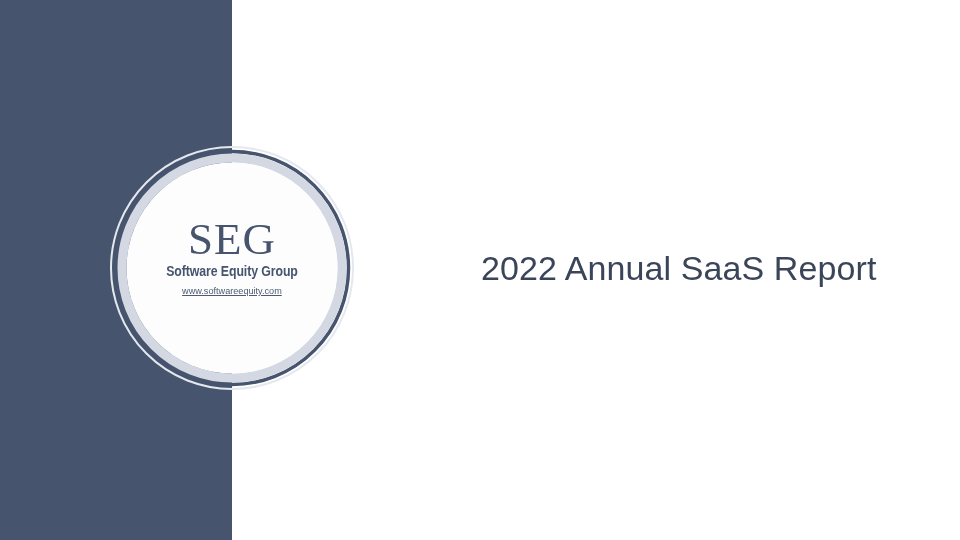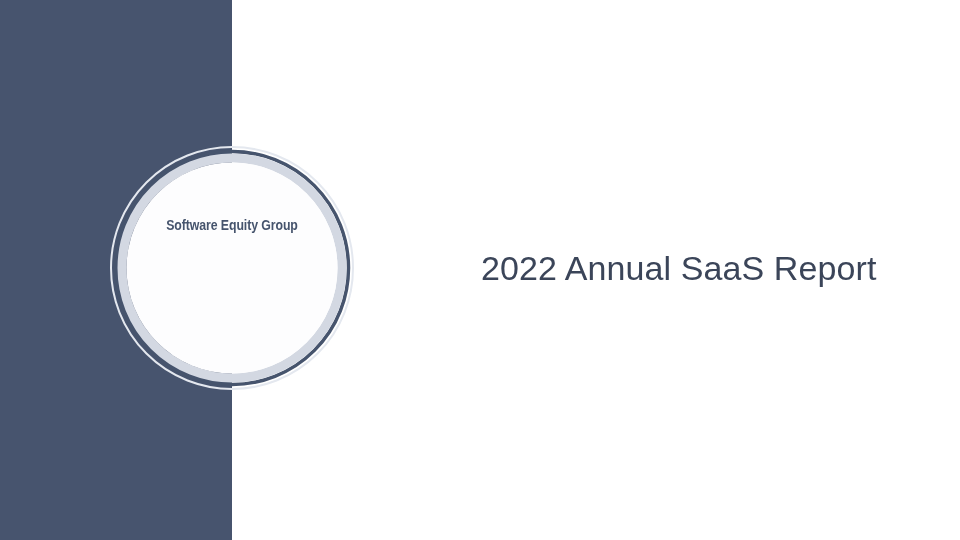--- a/index.html
+++ b/index.html
@@ -122,18 +122,20 @@
 
       <circle cx="135" cy="135" r="116.5" fill="none" stroke="#46546d" stroke-width="3.5"></circle>
 
       <circle cx="135" cy="135" r="110" fill="none" stroke="#d3d8e2" stroke-width="9"></circle>
 
       <circle cx="135" cy="135" r="105.5" fill="#fdfdfe"></circle>
     </svg>
   </div>
 
   <div class="logo-text">
+    <div class="logo-seg">SEG</div>
     <div class="logo-tagline">Software Equity Group</div>
+    <div><a class="logo-url" href="#">www.softwareequity.com</a></div>
   </div>
 
   <div class="slide-title">2022 Annual SaaS Report</div>
 
 </div>
 
 </body></html>

